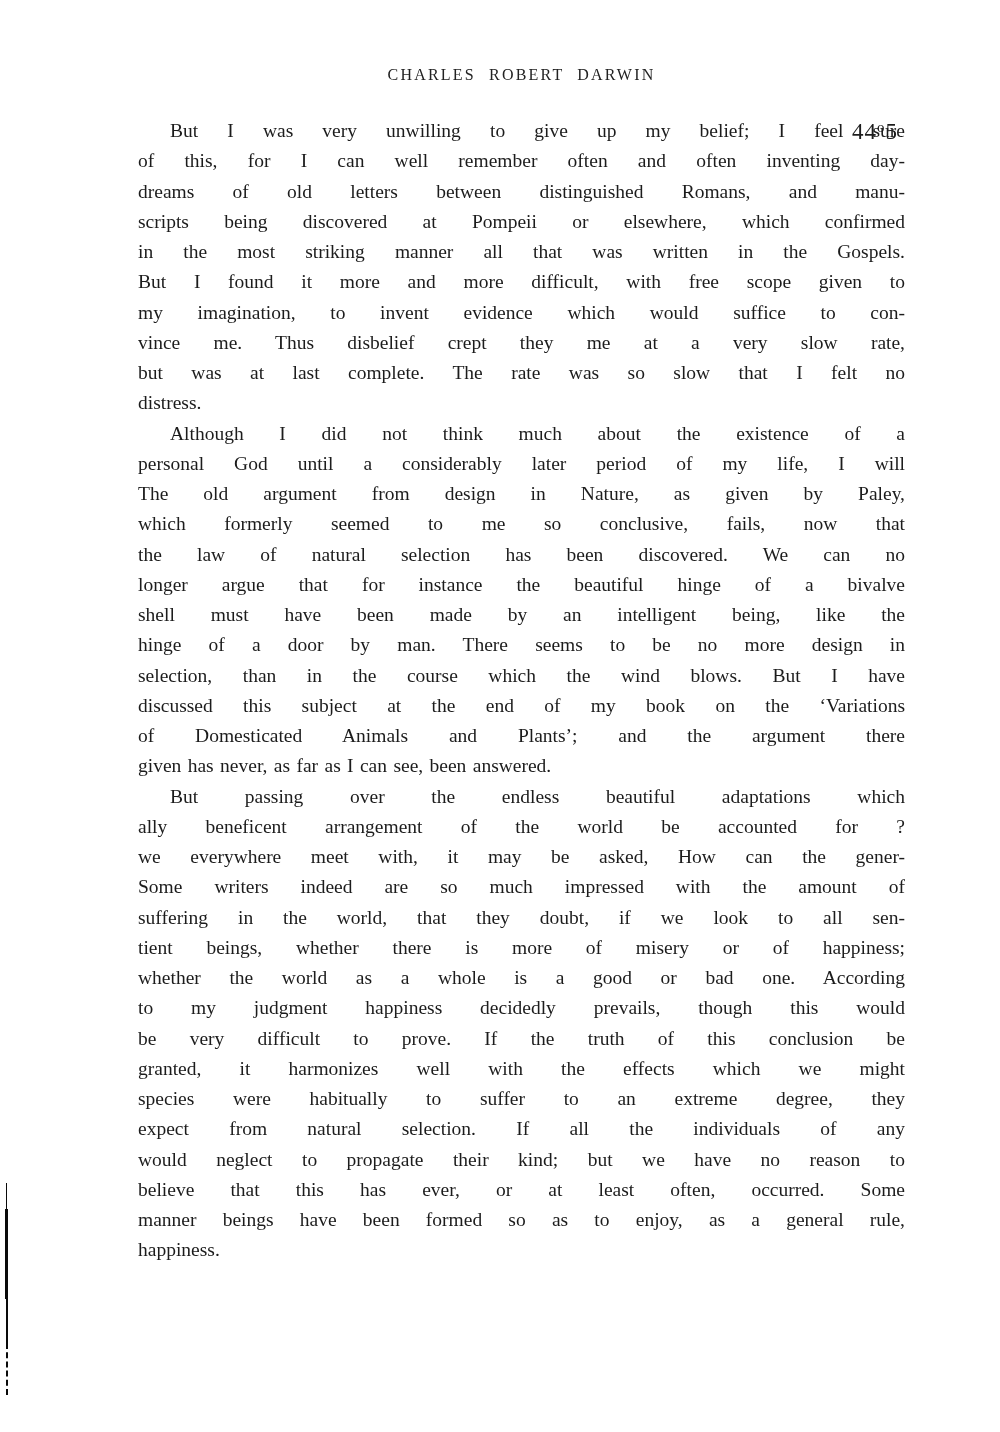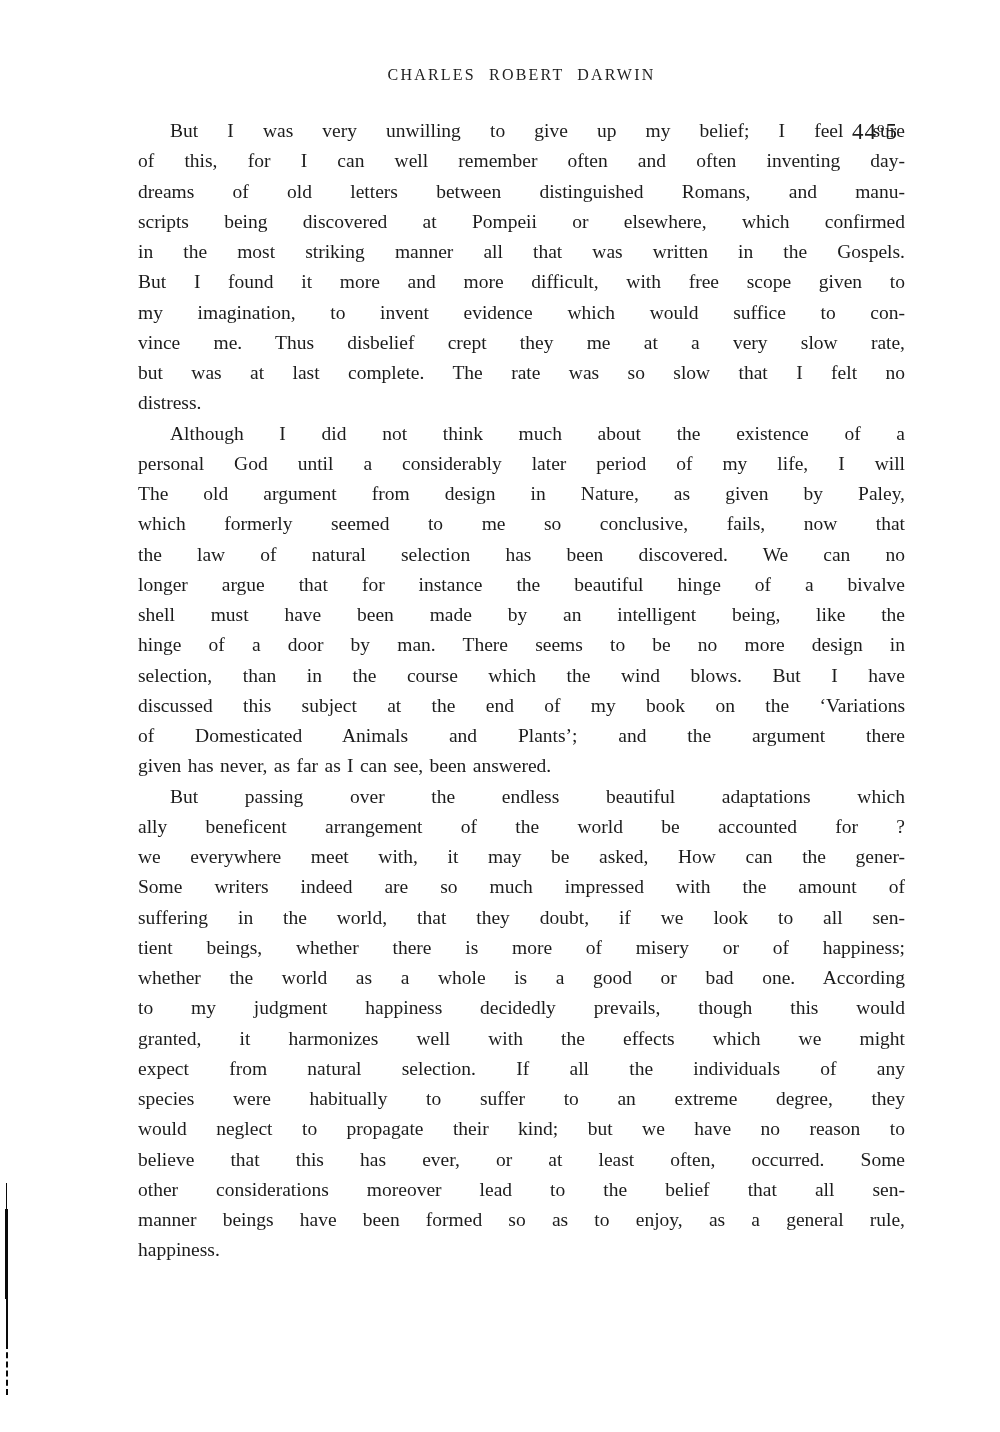--- a/index.html
+++ b/index.html
@@ -129,26 +129,26 @@
       </div>
       <div class="paragraph">
         <div class="line first">But passing over the endless beautiful adaptations which</div>
         <div class="line">ally beneficent arrangement of the world be accounted for ?</div>
         <div class="line">we everywhere meet with, it may be asked, How can the gener-</div>
         <div class="line">Some writers indeed are so much impressed with the amount of</div>
         <div class="line">suffering in the world, that they doubt, if we look to all sen-</div>
         <div class="line">tient beings, whether there is more of misery or of happiness;</div>
         <div class="line">whether the world as a whole is a good or bad one. According</div>
         <div class="line">to my judgment happiness decidedly prevails, though this would</div>
+        <div class="line">be very difficult to prove. If the truth of this conclusion be</div>
         <div class="line">granted, it harmonizes well with the effects which we might</div>
+        <div class="line">species were habitually to suffer to an extreme degree, they</div>
         <div class="line">expect from natural selection. If all the individuals of any</div>
-        <div class="line">species were habitually to suffer to an extreme degree, they</div>
         <div class="line">would neglect to propagate their kind; but we have no reason to</div>
         <div class="line">believe that this has ever, or at least often, occurred. Some</div>
-        <div class="line">other considerations moreover lead to the belief that all sen-</div>
         <div class="line">manner beings have been formed so as to enjoy, as a general rule,</div>
         <div class="line last">happiness.</div>
       </div>
     </main>
 
   <div class="margin-artifact">
     <div class="artifact-seg a"></div>
     <div class="artifact-seg b"></div>
     <div class="artifact-seg c"></div>
     <div class="artifact-seg d"></div>

